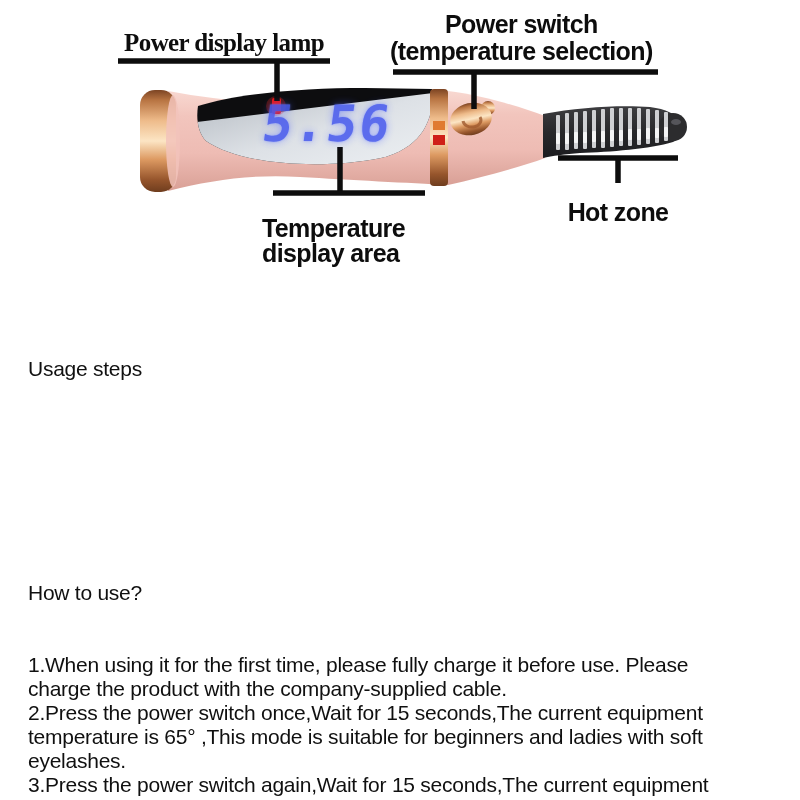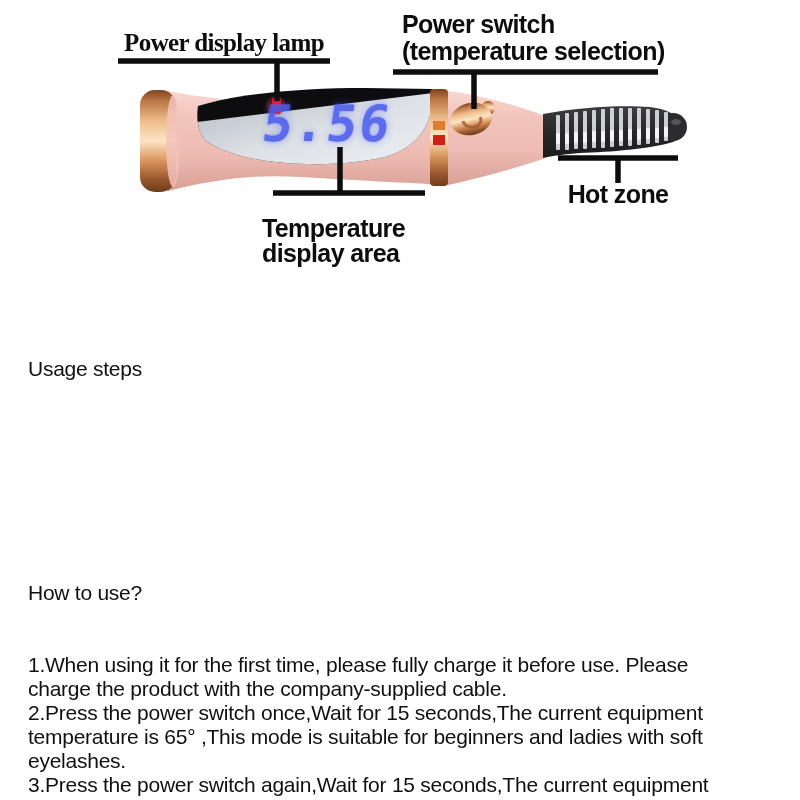--- a/index.html
+++ b/index.html
@@ -11,23 +11,23 @@
 
   
   .diagram { position:absolute; left:0; top:0; width:800px; height:255px; }
   .diagram svg { position:absolute; left:0; top:0; }
 
   .callout-label {
     position:absolute; font-weight:bold; font-size:25px; line-height:27px;
     letter-spacing:-0.6px; color:#0d0d0d; white-space:pre-line;
   }
   .lbl-lamp   { left:106px; top:29px;  width:236px; text-align:center;font-family:Liberation Serif, serif; }
-  .lbl-switch { left:390px; top:11px;  text-align:left;margin-left:12px; }
+  .lbl-switch { left:390px; top:11px;  text-align:center; }
   .lbl-temp   { left:262px; top:204px; width:172px; text-align:left; line-height:25px;margin-top:12px; }
-  .lbl-hot    { left:552px; top:181px; width:132px; text-align:center; }
+  .lbl-hot    { left:552px; top:199px; width:132px; text-align:center; }
 
   .digits {
     position:absolute; left:263px; top:95px;
     font-family:"DejaVu Sans Mono", monospace; font-weight:bold;
     font-size:50px; letter-spacing:2px; color:#4a5cee; opacity:0.88;
     transform:skewX(-8deg);
     text-shadow:0 0 8px rgba(80,100,255,0.55), 0 0 2px rgba(120,140,255,0.8);
   }
 
   

